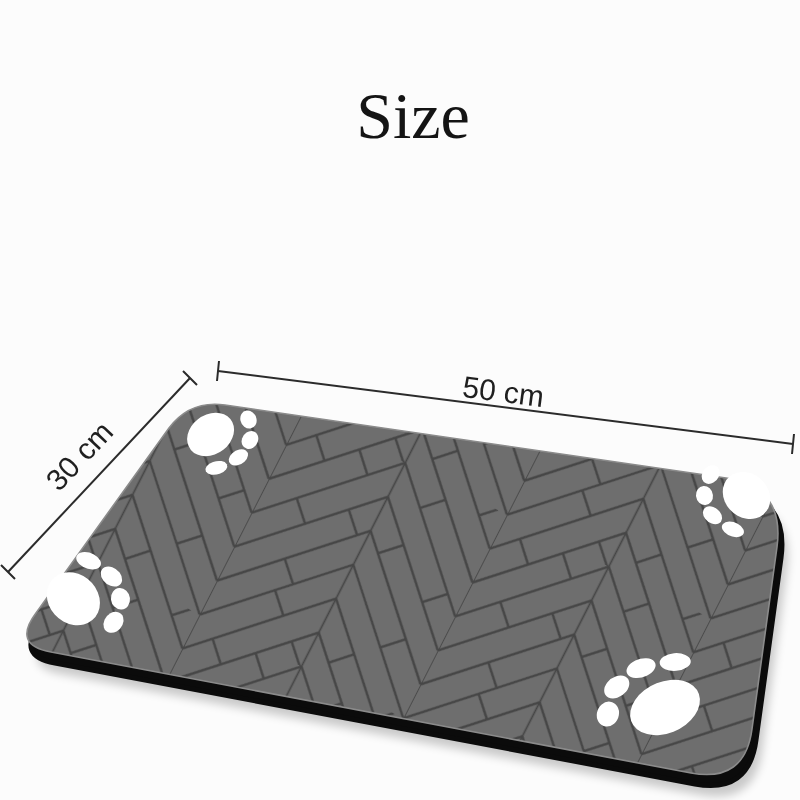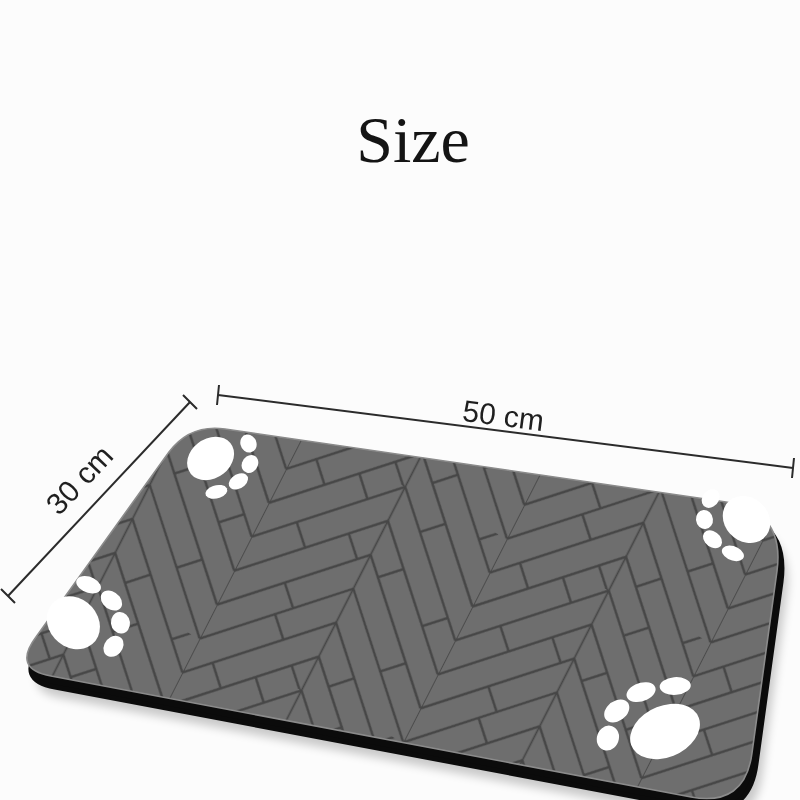--- a/index.html
+++ b/index.html
@@ -8,21 +8,20 @@
     width: 800px;
     height: 800px;
     background: #fcfcfc;
     overflow: hidden;
     font-family: "Liberation Sans", sans-serif;
   }
   .stage {
     position: relative;
     width: 800px;
     height: 756px;
-    margin-top: 24px;
   }
   svg { display: block; }
   .title-text {
     font-family: "Liberation Serif", serif;
     font-size: 66px;
     fill: #141414;
   }
   .dim-label {
     font-family: "Liberation Sans", sans-serif;
     font-size: 30px;

